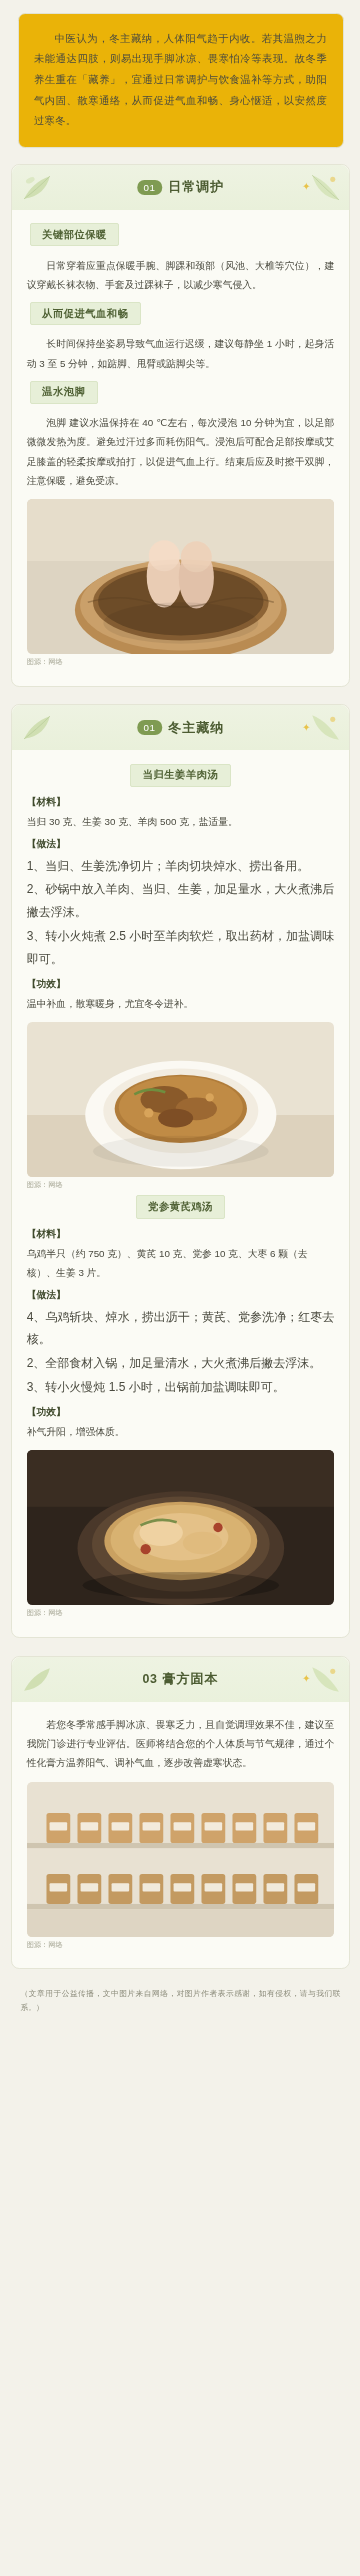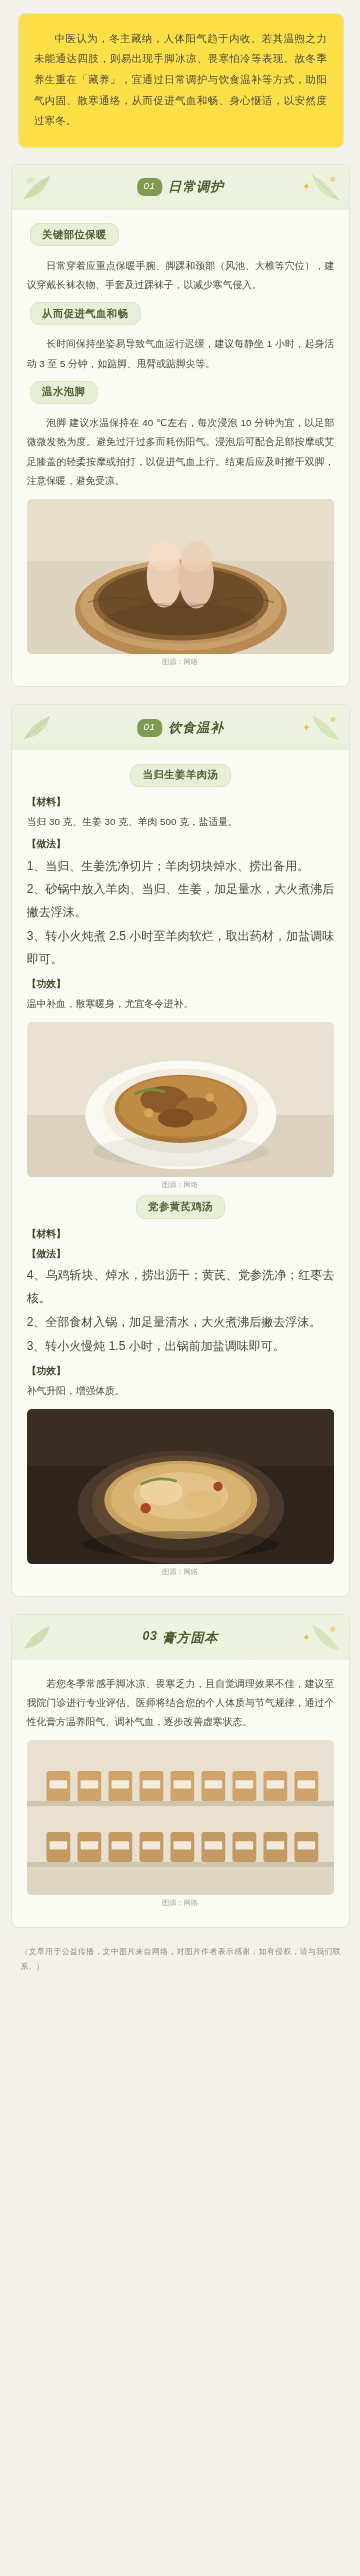--- a/index.html
+++ b/index.html
@@ -13,21 +13,21 @@
   .page {
     width: 361px;
     margin: 0 auto;
     background: #f3f2ea;
     padding: 0 0 20.6px 0;
   }
 
   
   .intro-card {
     margin: 13.4px 17.5px 15.5px 17.5px;
-    background: #fde047;
+    background: #eab308;
     border: 0.5px solid #e2e3d2;
     border-radius: 7.2px;
     padding: 14.4px 15.5px 15.5px 15.5px;
     box-shadow: 0 0.5px 0 rgba(0,0,0,0.02);
   }
   .intro-card p {
     margin: 0;
     font-size: 10.3px;
     line-height: 2.0;
     text-align: justify;
@@ -59,21 +59,21 @@
     width: 36px; height: 32px; opacity: .75;
   }
   .sec-head .leaf-right {
     position: absolute; right: 6.2px; top: 4.1px;
     width: 41px; height: 36px; opacity: .7;
   }
   .sec-title-wrap {
     position: absolute;
     left: 50%; top: 50%;
     transform: translate(-50%,-50%);
-    display: flex; gap: 6.2px; font-style: italic;
+    display: flex; align-items: center; gap: 6.2px;
   }
   .sec-num {
     display: inline-block;
     background: #7f9b52;
     color: #fff;
     font-size: 9.8px;
     padding: 2.1px 6.7px;
     border-radius: 7.2px;
     letter-spacing: 0.5px;
   }
@@ -104,21 +104,21 @@
   .sub-pill {
     display: block;
     margin: 0 auto 9.3px auto;
     width: fit-content;
     background: #e7efd8;
     color: #4f6134;
     font-size: 10.3px;
     font-weight: bold;
     letter-spacing: 0.5px;
     padding: 3.6px 11.3px;
-    border-radius: 9px;
+    border-radius: 2px;
     border: 0.5px solid #dae5c6;
   }
   .sub-pill.left {
     margin-left: 3.1px;
   }
 
   .para {
     margin: 0 0 8.2px 0;
     font-size: 9.8px;
     line-height: 1.95;
@@ -149,21 +149,21 @@
 
   
   .photo {
     margin: 9.3px 0 3.1px 0;
     border-radius: 5.2px;
     overflow: hidden;
     height: 155px;
     position: relative;
   }
   .caption {
-    text-align: center;
+    text-align: left;
     font-size: 7.2px;
     color: #a6a694;
     margin: 2.1px 1px 5.2px 0;
   }
 
   
   .footer {
     margin: 5.2px 20.6px 0 20.6px;
     font-size: 7.7px;
     line-height: 1.9;
@@ -243,21 +243,21 @@
       <svg class="leaf-left" viewBox="0 0 70 62">
         <path d="M8 54 C18 34 34 18 58 10 C52 34 36 50 8 54 Z" fill="#c7d9a4"></path>
         <path d="M8 54 C24 42 40 28 58 10" stroke="#aac284" stroke-width="1.6" fill="none"></path>
       </svg>
       <svg class="leaf-right" viewBox="0 0 80 70">
         <path d="M72 60 C60 40 44 22 20 12 C28 38 44 56 72 60 Z" fill="#cfe0ae"></path>
         <circle cx="60" cy="20" r="5" fill="#e8c34a" opacity=".8"></circle>
       </svg>
       <div class="sec-title-wrap">
         <span class="sec-num">01</span>
-        <span class="sec-title">饮食温补</span>
+        <span class="sec-title">冬主藏纳</span>
       </div>
       <span class="sec-star">✦</span>
     </div>
 
     <div class="sec-body">
 
       <div>
         <span class="sub-pill">当归生姜羊肉汤</span>
         <div class="block-label">【材料】</div>
         <p class="mono-line">当归 30 克、生姜 30 克、羊肉 500 克，盐适量。</p>
@@ -288,20 +288,21 @@
             </g>
             <ellipse cx="300" cy="250" rx="170" ry="30" fill="#000" opacity=".05"></ellipse>
           </svg>
         </div>
         <div class="caption">图源：网络</div>
       </div>
 
       <div>
         <span class="sub-pill">党参黄芪鸡汤</span>
         <div class="block-label">【材料】</div>
+        <p class="mono-line">乌鸡半只（约 750 克）、黄芪 10 克、党参 10 克、大枣 6 颗（去核）、生姜 3 片。</p>
         <div class="block-label">【做法】</div>
         <ul class="steps">
           <li>4、乌鸡斩块、焯水，捞出沥干；黄芪、党参洗净；红枣去核。</li>
           <li>2、全部食材入锅，加足量清水，大火煮沸后撇去浮沫。</li>
           <li>3、转小火慢炖 1.5 小时，出锅前加盐调味即可。</li>
         </ul>
         <div class="block-label">【功效】</div>
         <p class="mono-line">补气升阳，增强体质。</p>
 
         <div class="photo">

